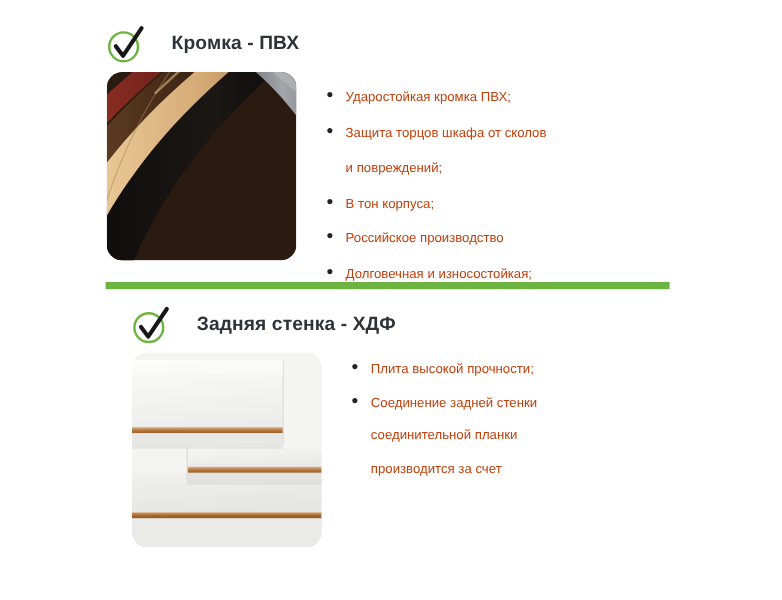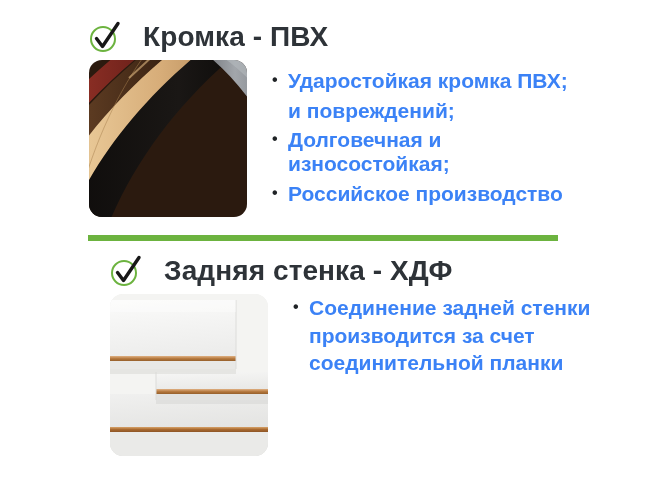--- a/index.html
+++ b/index.html
@@ -46,21 +46,21 @@
     position: absolute;
     left: 88px;
     top: 6px;
     width: 34px;
     height: 34px;
     display: block;
   }
 
   .section-title {
     margin-left: 55px;
-    font-size: 28px;
+    font-size: 16px;
     font-weight: bold;
     color: #2e3338;
     letter-spacing: 0.1px;
     white-space: nowrap;
     line-height: 1;
   }
 
   
   .body-row {
     position: relative;
@@ -85,25 +85,24 @@
     padding: 0;
     list-style: none;
     position: absolute;
     left: 272px;
     top: 0;
     width: 330px;
   }
   .feature-list li {
     position: relative;
     padding-left: 16px;
-    font-size: 21px;
+    font-size: 11px;
     line-height: 24px;
-    color: #3b82f6;
+    color: #c2410c;
     margin-bottom: 5.5px;
-    font-weight: bold;
   }
   .feature-list li::before {
     content: "•";
     position: absolute;
     left: 0;
     top: -1px;
     font-size: 16px;
     color: #1f2326;
     line-height: 24px;
   }
@@ -191,23 +190,25 @@
 
           <path d="M58,-8 C30,30 6,80 -10,140" fill="none" stroke="#a9814f" stroke-width="1" opacity="0.5"></path>
           <path d="M40,18 L66,-6" fill="none" stroke="#c9a472" stroke-width="2" opacity="0.7"></path>
 
           <rect x="0" y="0" width="158" height="157" fill="none"></rect>
         </svg>
       </div>
 
       <ul class="feature-list" id="list-0">
         <li>Ударостойкая кромка ПВХ;</li>
+        <li>Защита торцов шкафа от сколов</li>
         <li style="padding-left: 16px; list-style: none;" class="no-bullet">и повреждений;</li>
+        <li>В тон корпуса;</li>
+        <li>Российское производство</li>
         <li>Долговечная и износостойкая;</li>
-        <li>Российское производство</li>
       </ul>
     </div>
   </div>
 
   <div class="divider" style="background: rgb(108, 179, 63);"></div>
 
   <div class="section" id="section-1">
 
     <div class="heading-row">
 
@@ -267,20 +268,21 @@
           <path d="M126,6 L126,75" stroke="#dcdcda" stroke-width="1" fill="none"></path>
 
           <rect x="-6" y="75" width="132" height="5" fill="#d9d9d6" opacity="0.55"></rect>
           <rect x="46" y="106" width="118" height="4" fill="#d4d4d1" opacity="0.5"></rect>
 
           <rect x="-6" y="6" width="132" height="12" fill="#ffffff" opacity="0.35"></rect>
         </svg>
       </div>
 
       <ul class="feature-list" id="list-1">
+        <li>Плита высокой прочности;</li>
         <li>Соединение задней стенки</li>
+        <li class="no-bullet" style="list-style: none;">соединительной планки</li>
         <li class="no-bullet" style="list-style: none;">производится за счет</li>
-        <li class="no-bullet" style="list-style: none;">соединительной планки</li>
       </ul>
     </div>
   </div>
 
 </div>
 
 </body></html>

